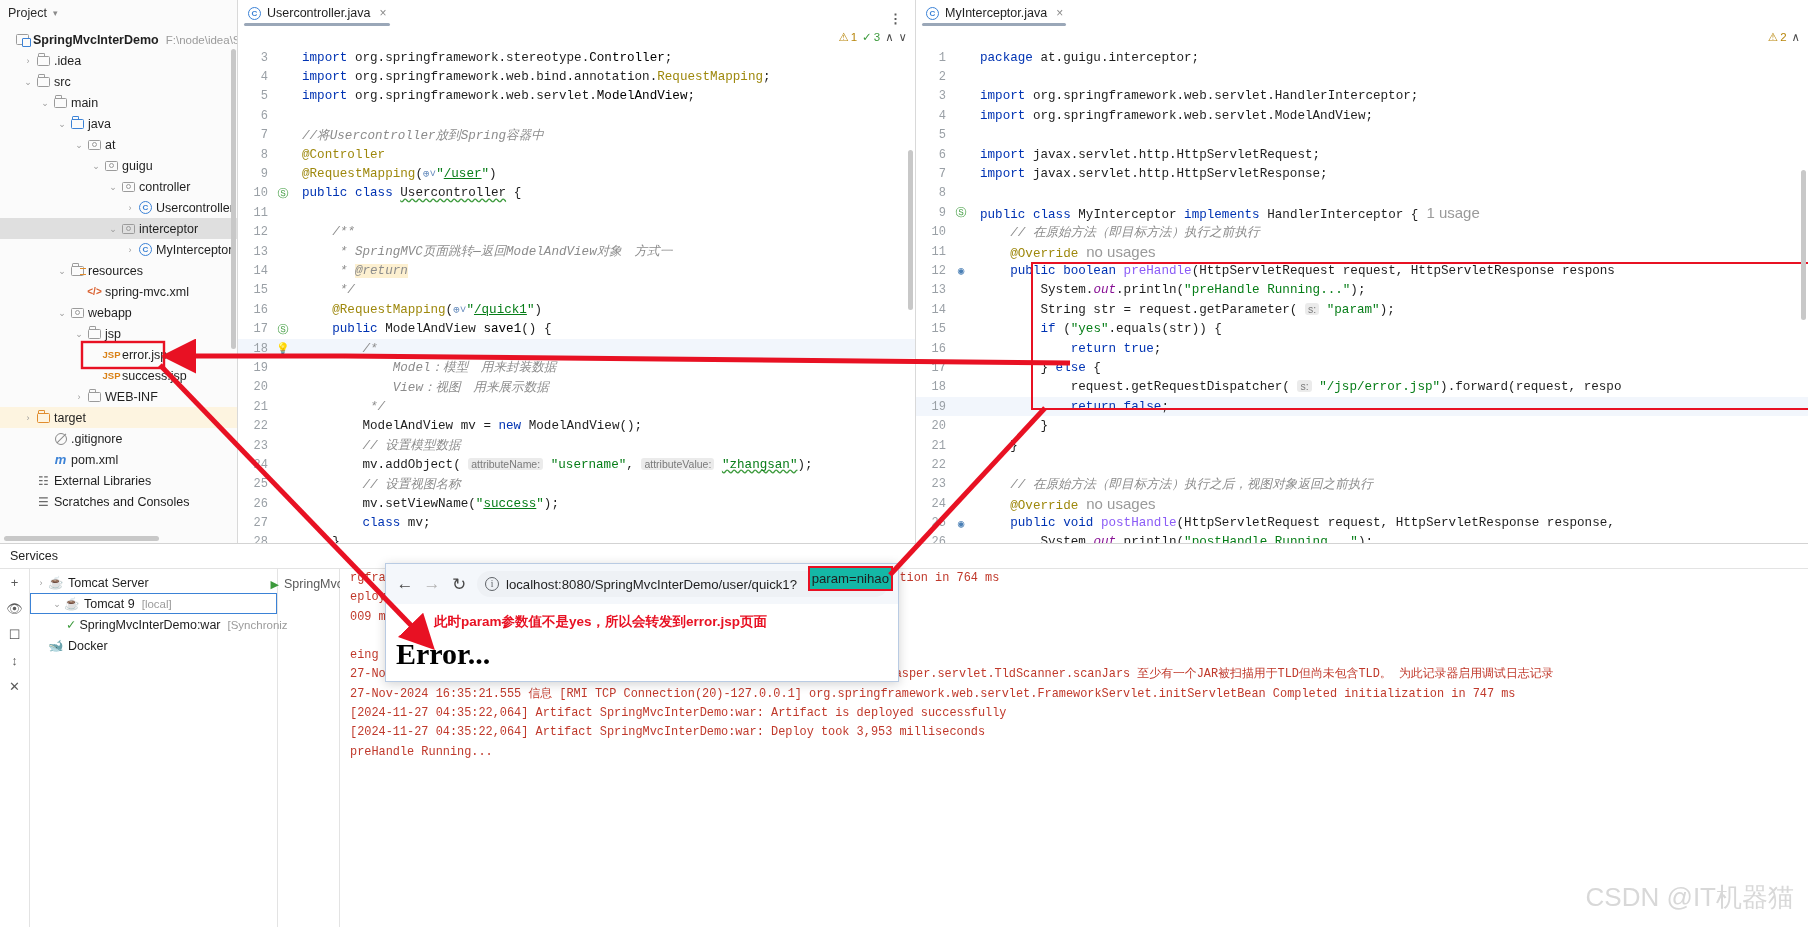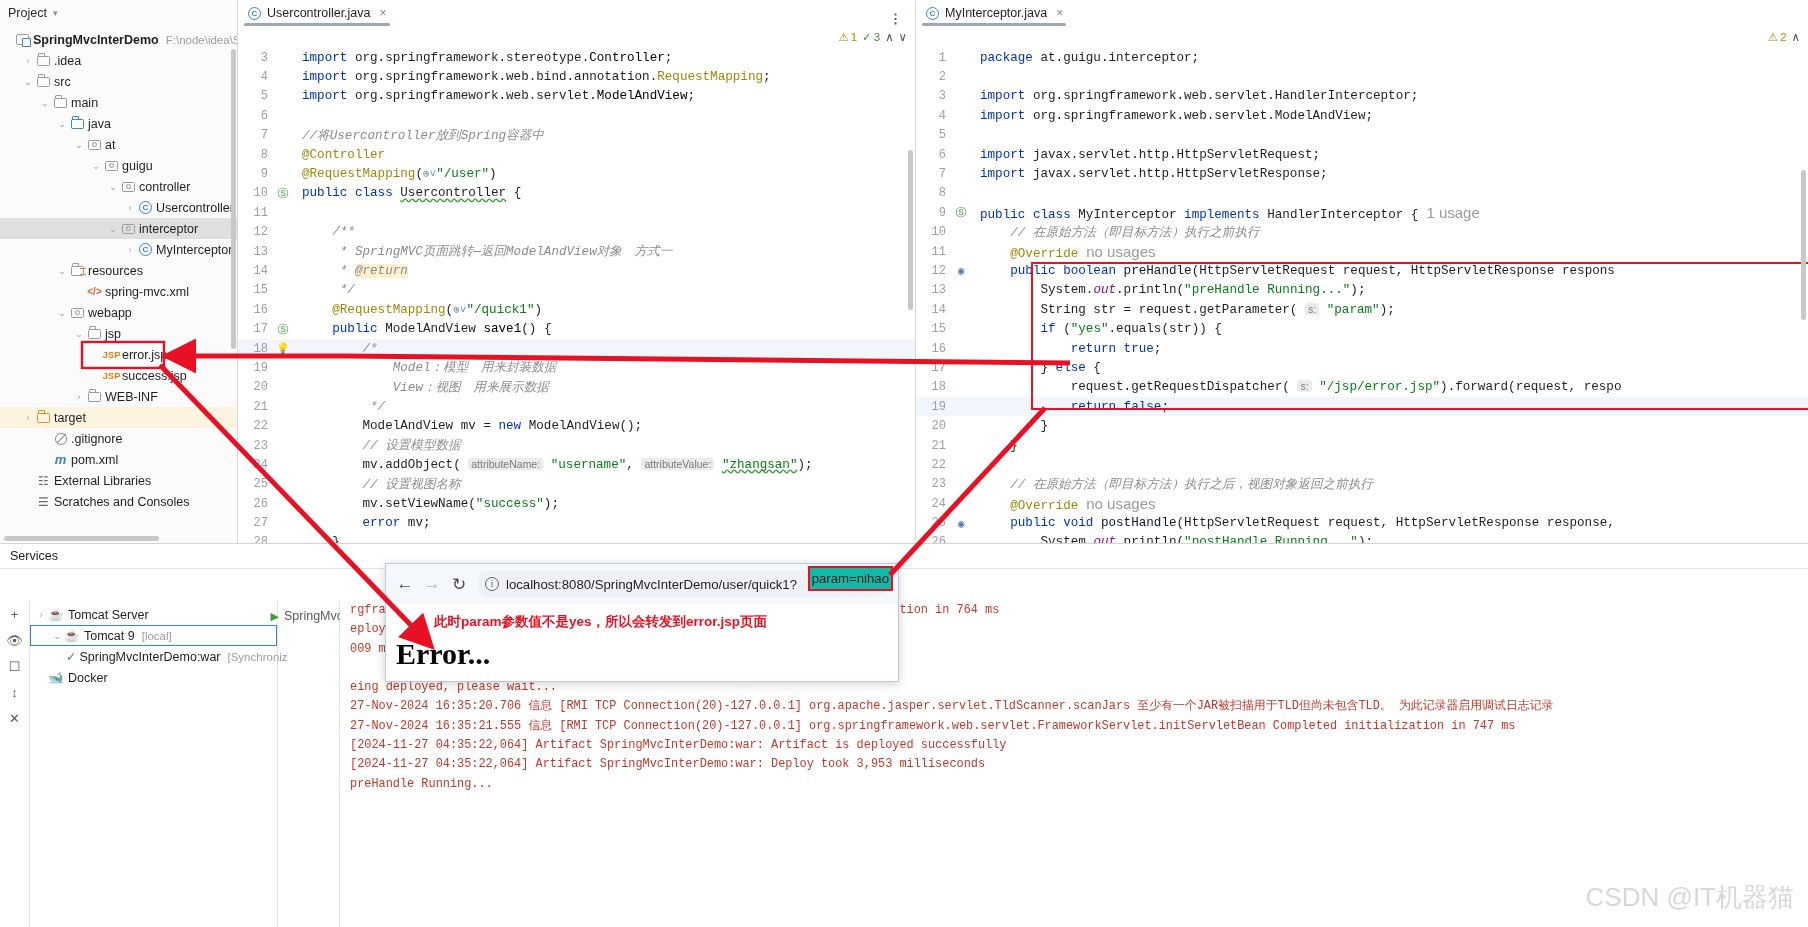--- a/index.html
+++ b/index.html
@@ -10,21 +10,21 @@
     font-size:12.5px;
     background:#ffffff;
     color:#1f1f1f;
     overflow:hidden;
     position:relative;
   }
 
   
   #root { position:absolute; inset:0; display:flex; flex-direction:column; }
   #upper { display:flex; height:543px; }
-  #lower { height:444px; display:flex; flex-direction:column; border-top:1px solid #d3d3d3;gap:32px; }
+  #lower { height:444px; display:flex; flex-direction:column; border-top:1px solid #d3d3d3; }
 
   
   #project-panel { width:238px; border-right:1px solid #d9d9d9; background:#fbfbfb; display:flex; flex-direction:column; position:relative; }
   .proj-header { height:25px; display:flex; align-items:center; gap:6px; padding:0 8px; font-size:12.5px; color:#2b2b2b; }
   .chev-sm { font-size:9px; color:#8a8a8a; }
   .tree { flex:1; overflow:hidden; padding-top:4px; position:relative; font-size:12.5px; }
   .node { height:21px; display:flex; align-items:center; white-space:nowrap; padding-right:4px; }
   .node .arrow { width:14px; text-align:center; color:#9a9a9a; font-size:9px; flex:0 0 14px; }
   .node .ico { width:17px; flex:0 0 17px; display:flex; align-items:center; justify-content:center; }
   .node .lbl { margin-left:2px; }
@@ -79,24 +79,24 @@
   .gicon { width:22px; flex:0 0 22px; text-align:center; font-size:11px; }
   .ctext { padding-left:8px; }
 
   
   .kw { color:#0033b3; }
   .str { color:#067d17; }
   .ann { color:#9e880d; }
   .cmt { color:#8c8c8c; font-style:italic; }
   .typ { color:#000000; }
   .fld { color:#871094; font-style:italic; }
-  .mth { color:#0f172a; }
+  .mth { color:#8b5cf6; }
   .hint { background:#ebebeb; color:#7a7a7a; font-size:10.5px; padding:0 3px; border-radius:3px; font-family:"Liberation Sans",sans-serif; }
   .usage { color:#9a9a9a; font-size:15px; font-family:"Liberation Sans",sans-serif; padding-left:8px;}
-  .link { color:#067d17; }
+  .link { color:#067d17; text-decoration:underline; }
   .retmark { background:#fdf0d0; }
   .sqg { text-decoration:underline wavy #3c9a3c; text-decoration-skip-ink:none; }
   .glyph-globe { color:#6a8fbf; font-size:11px; }
 
   .redbox { position:absolute; border:2.2px solid #e81123; pointer-events:none; }
 
   
   .services-hdr { height:25px; display:flex; align-items:center; padding:0 10px; font-size:12.5px; border-bottom:1px solid #e3e3e3; }
   .svc-body { flex:1; display:flex; min-height:0; }
   .svc-toolbar { width:30px; border-right:1px solid #e3e3e3; display:flex; flex-direction:column; align-items:center; padding-top:6px; gap:11px; color:#5a5a5a; font-size:13px; }
@@ -345,21 +345,21 @@
           <div class="crow"><span class="ln">17</span><span class="gicon"><span style="color:#3c9a3c;">Ⓢ</span></span><span class="ctext">    <span class="kw">public</span> ModelAndView <span class="typ">save1</span>() {</span></div>
           <div class="crow cur"><span class="ln">18</span><span class="gicon"><span style="color:#e8a91c;">💡</span></span><span class="ctext">        <span class="cmt">/*</span></span></div>
           <div class="crow"><span class="ln">19</span><span class="gicon"></span><span class="ctext">            <span class="cmt">Model：模型　用来封装数据</span></span></div>
           <div class="crow"><span class="ln">20</span><span class="gicon"></span><span class="ctext">            <span class="cmt">View：视图　用来展示数据</span></span></div>
           <div class="crow"><span class="ln">21</span><span class="gicon"></span><span class="ctext">         <span class="cmt">*/</span></span></div>
           <div class="crow"><span class="ln">22</span><span class="gicon"></span><span class="ctext">        ModelAndView mv = <span class="kw">new</span> ModelAndView();</span></div>
           <div class="crow"><span class="ln">23</span><span class="gicon"></span><span class="ctext">        <span class="cmt">// 设置模型数据</span></span></div>
           <div class="crow"><span class="ln">24</span><span class="gicon"></span><span class="ctext">        mv.addObject( <span class="hint">attributeName:</span> <span class="str">"username"</span>, <span class="hint">attributeValue:</span> <span class="str sqg">"zhangsan"</span>);</span></div>
           <div class="crow"><span class="ln">25</span><span class="gicon"></span><span class="ctext">        <span class="cmt">// 设置视图名称</span></span></div>
           <div class="crow"><span class="ln">26</span><span class="gicon"></span><span class="ctext">        mv.setViewName(<span class="str">"</span><span class="link">success</span><span class="str">"</span>);</span></div>
-          <div class="crow"><span class="ln">27</span><span class="gicon"></span><span class="ctext">        <span class="kw">error</span> mv;</span></div>
+          <div class="crow"><span class="ln">27</span><span class="gicon"></span><span class="ctext">        <span class="kw">class</span> mv;</span></div>
           <div class="crow"><span class="ln">28</span><span class="gicon"></span><span class="ctext">    }</span></div>
         </div>
       <div class="vscroll" style="right:2px;top:150px;height:160px;"></div>
     </div>
 
     <div class="editor" id="editor-right">
       <div class="tabbar">
         <div class="tab active">
           <span class="cls-ico">C</span>
           <span>MyInterceptor.java</span>

